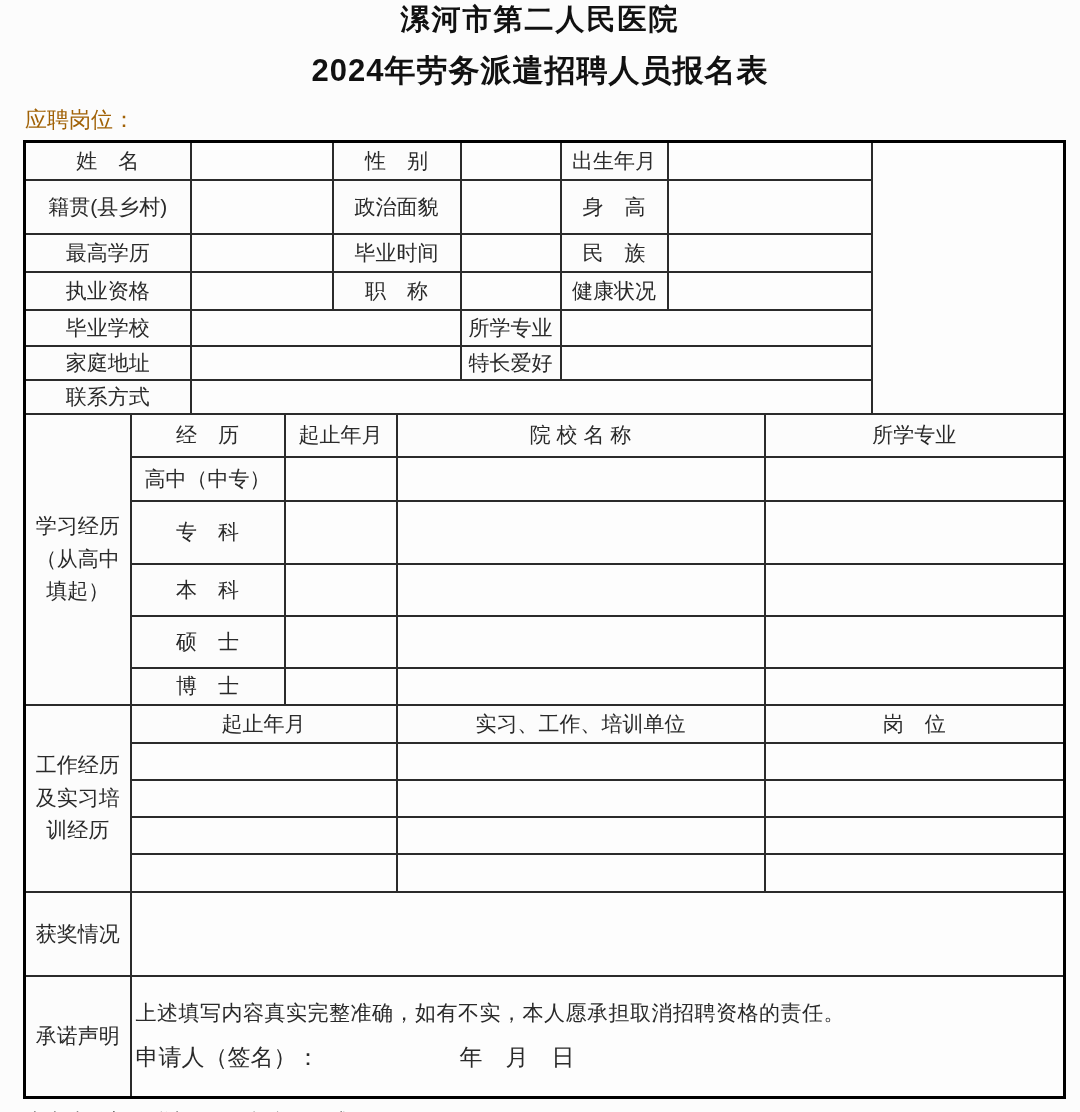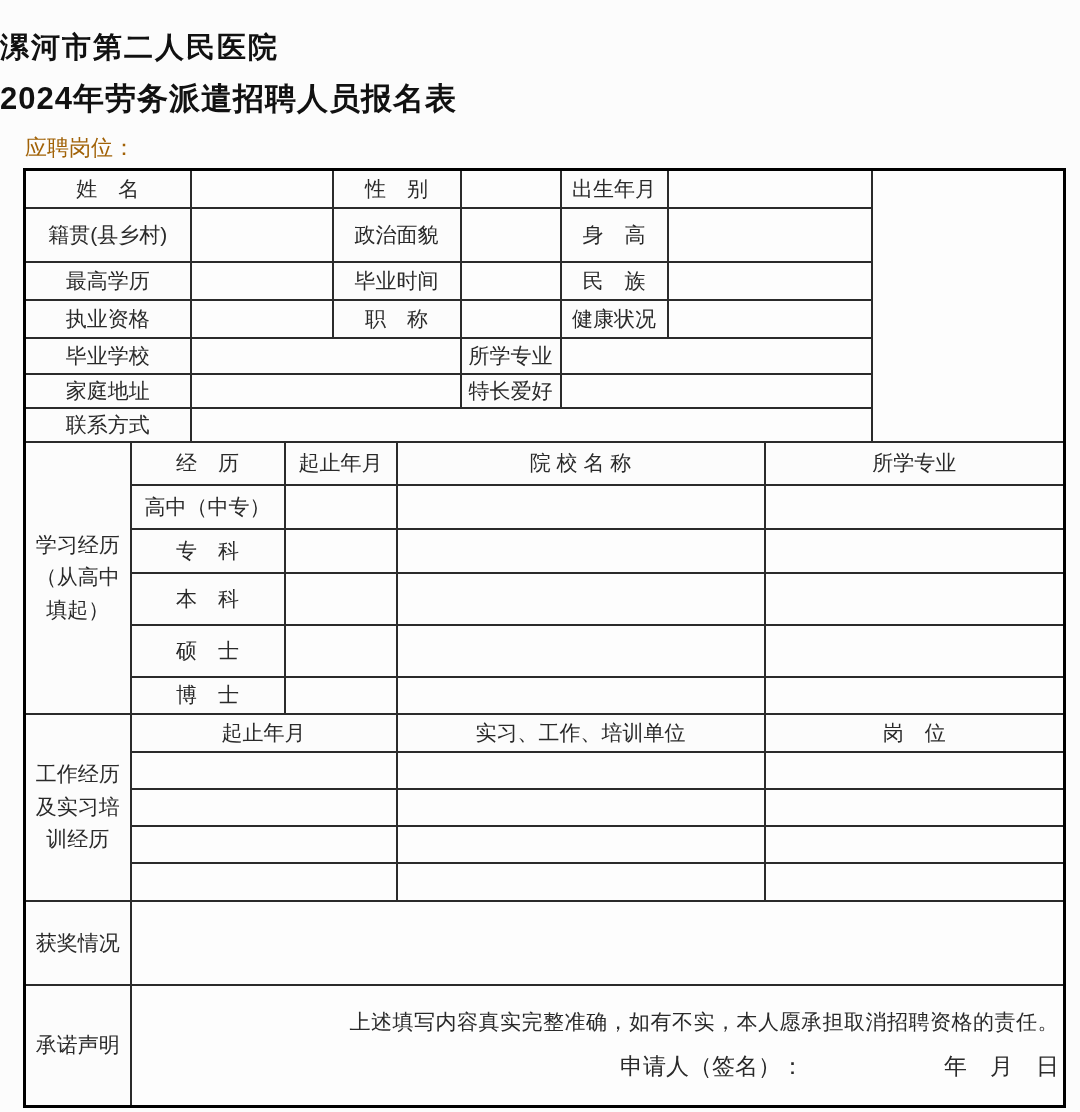--- a/index.html
+++ b/index.html
@@ -6,21 +6,21 @@
   html, body { background: #f6f6f6; }
   body { font-family: "Liberation Sans", "DejaVu Sans", sans-serif; color: #1f1f1f; }
   .page {
     position: relative;
     width: 1080px;
     height: 1112px;
     background: #fcfcfc;
     margin: 0 auto;
     overflow: hidden;
   }
-  .titles { padding-top: 28px; }
+  .titles { padding-top: 0; text-align: center; }
   .title-line1 { font-size: 29px; font-weight: bold; letter-spacing: 2px; color: #111; }
   .title-line2 { font-size: 31px; font-weight: bold; letter-spacing: 1px; margin-top: 10px; color: #111; }
   .position-row { margin: 13px 0 5px 25px; font-size: 22px; color: #a16207; }
   table.form {
     border-collapse: collapse;
     table-layout: fixed;
     width: 1040px;
     margin-left: 23px;
   }
   table.form td {
@@ -34,21 +34,21 @@
   }
   table.form { border: 3px solid #000000; }
   td.lbl { background: #fcfcfc; }
   td.fld { background: #fdfdfd; }
   .pre { white-space: pre-line; line-height: 1.55; }
   .decl-cell { padding: 10px 20px; }
   .decl-inner {
     display: flex;
     flex-direction: column;
     justify-content: space-evenly;
-    align-items: flex-end;
+    align-items: flex-start;
     height: 100%;
     min-height: 104px;
   }
   .decl-statement { font-size: 21px; letter-spacing: 0.5px; }
   .sig-line { display: flex; align-items: center; justify-content: center; font-size: 23px; }
   .sig-gap { display: inline-block; width: 140px; }
   .footer-note {
     margin: 9px 0 0 25px;
     font-size: 20px;
     color: #222;
@@ -141,21 +141,21 @@
       <td colspan="2" class="lbl">起止年月</td>
       <td colspan="4" class="lbl">院 校 名 称</td>
       <td colspan="2" class="lbl">所学专业</td>
     </tr>
     <tr style="height:44px">
       <td colspan="2" class="lbl">高中（中专）</td>
       <td colspan="2" class="fld"></td>
       <td colspan="4" class="fld"></td>
       <td colspan="2" class="fld"></td>
     </tr>
-    <tr style="height:44px">
+    <tr style="height:63px">
       <td colspan="2" class="lbl">专　科</td>
       <td colspan="2" class="fld"></td>
       <td colspan="4" class="fld"></td>
       <td colspan="2" class="fld"></td>
     </tr>
     <tr style="height:52px">
       <td colspan="2" class="lbl">本　科</td>
       <td colspan="2" class="fld"></td>
       <td colspan="4" class="fld"></td>
       <td colspan="2" class="fld"></td>

